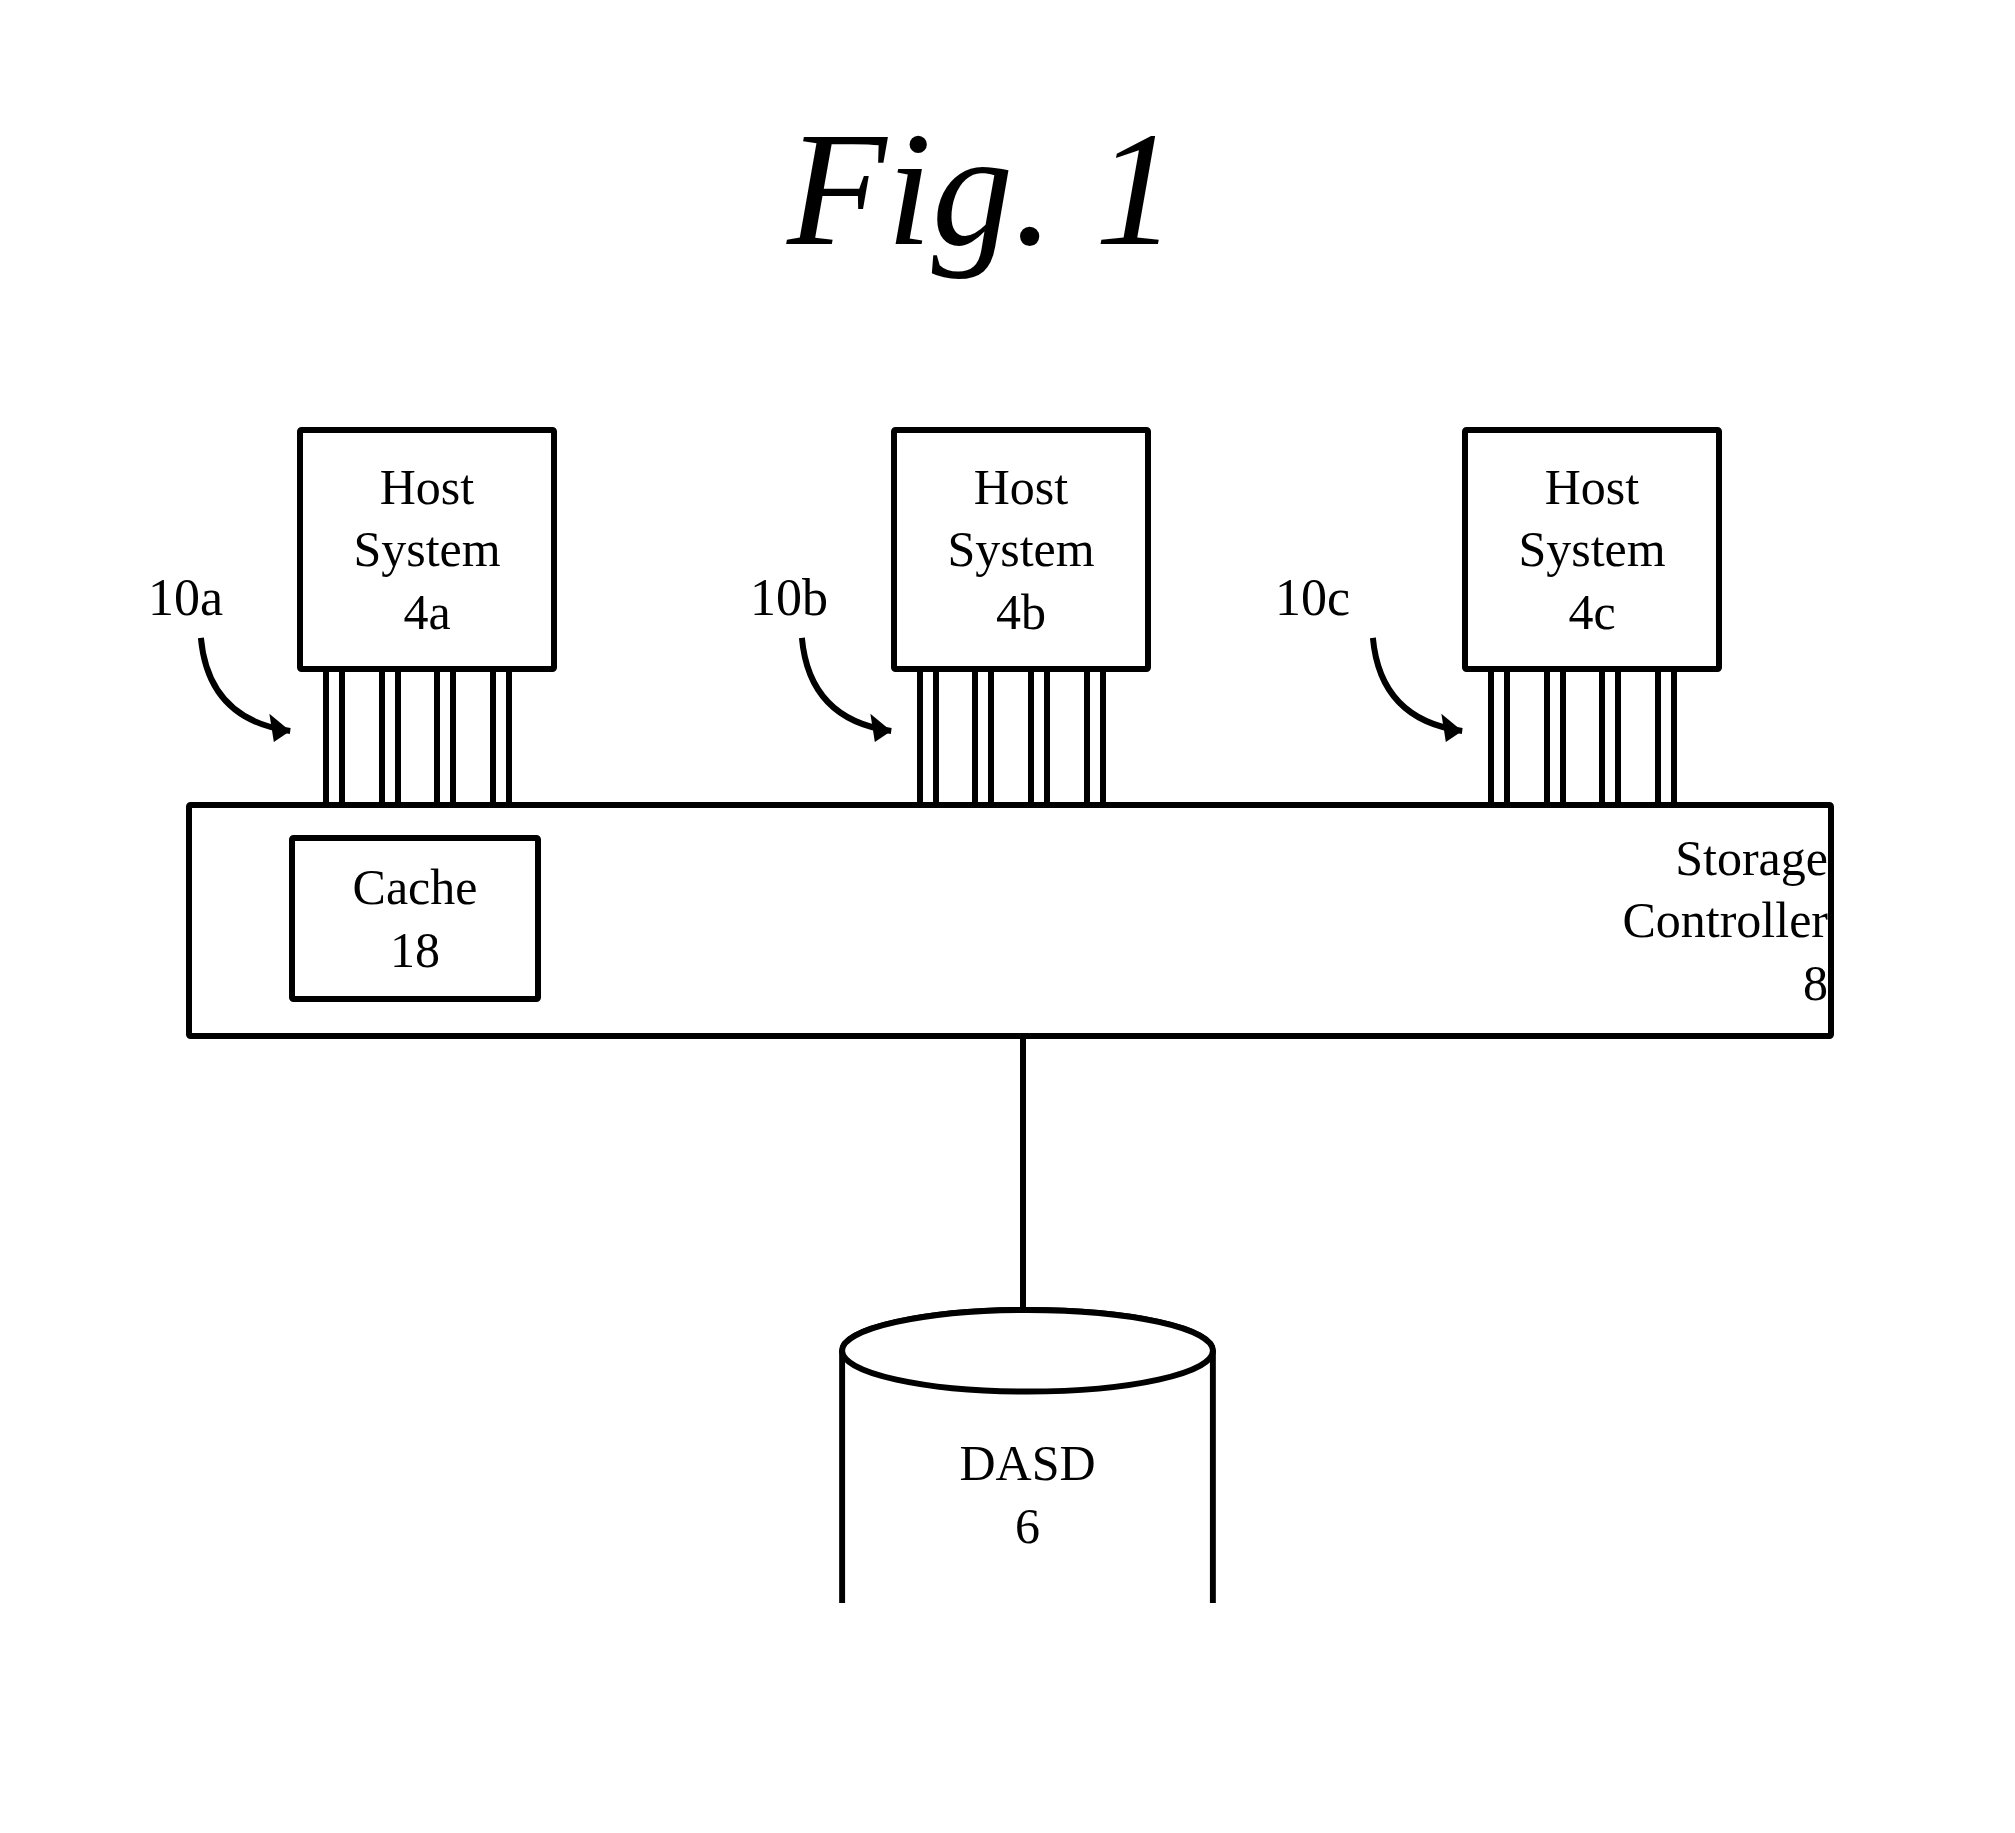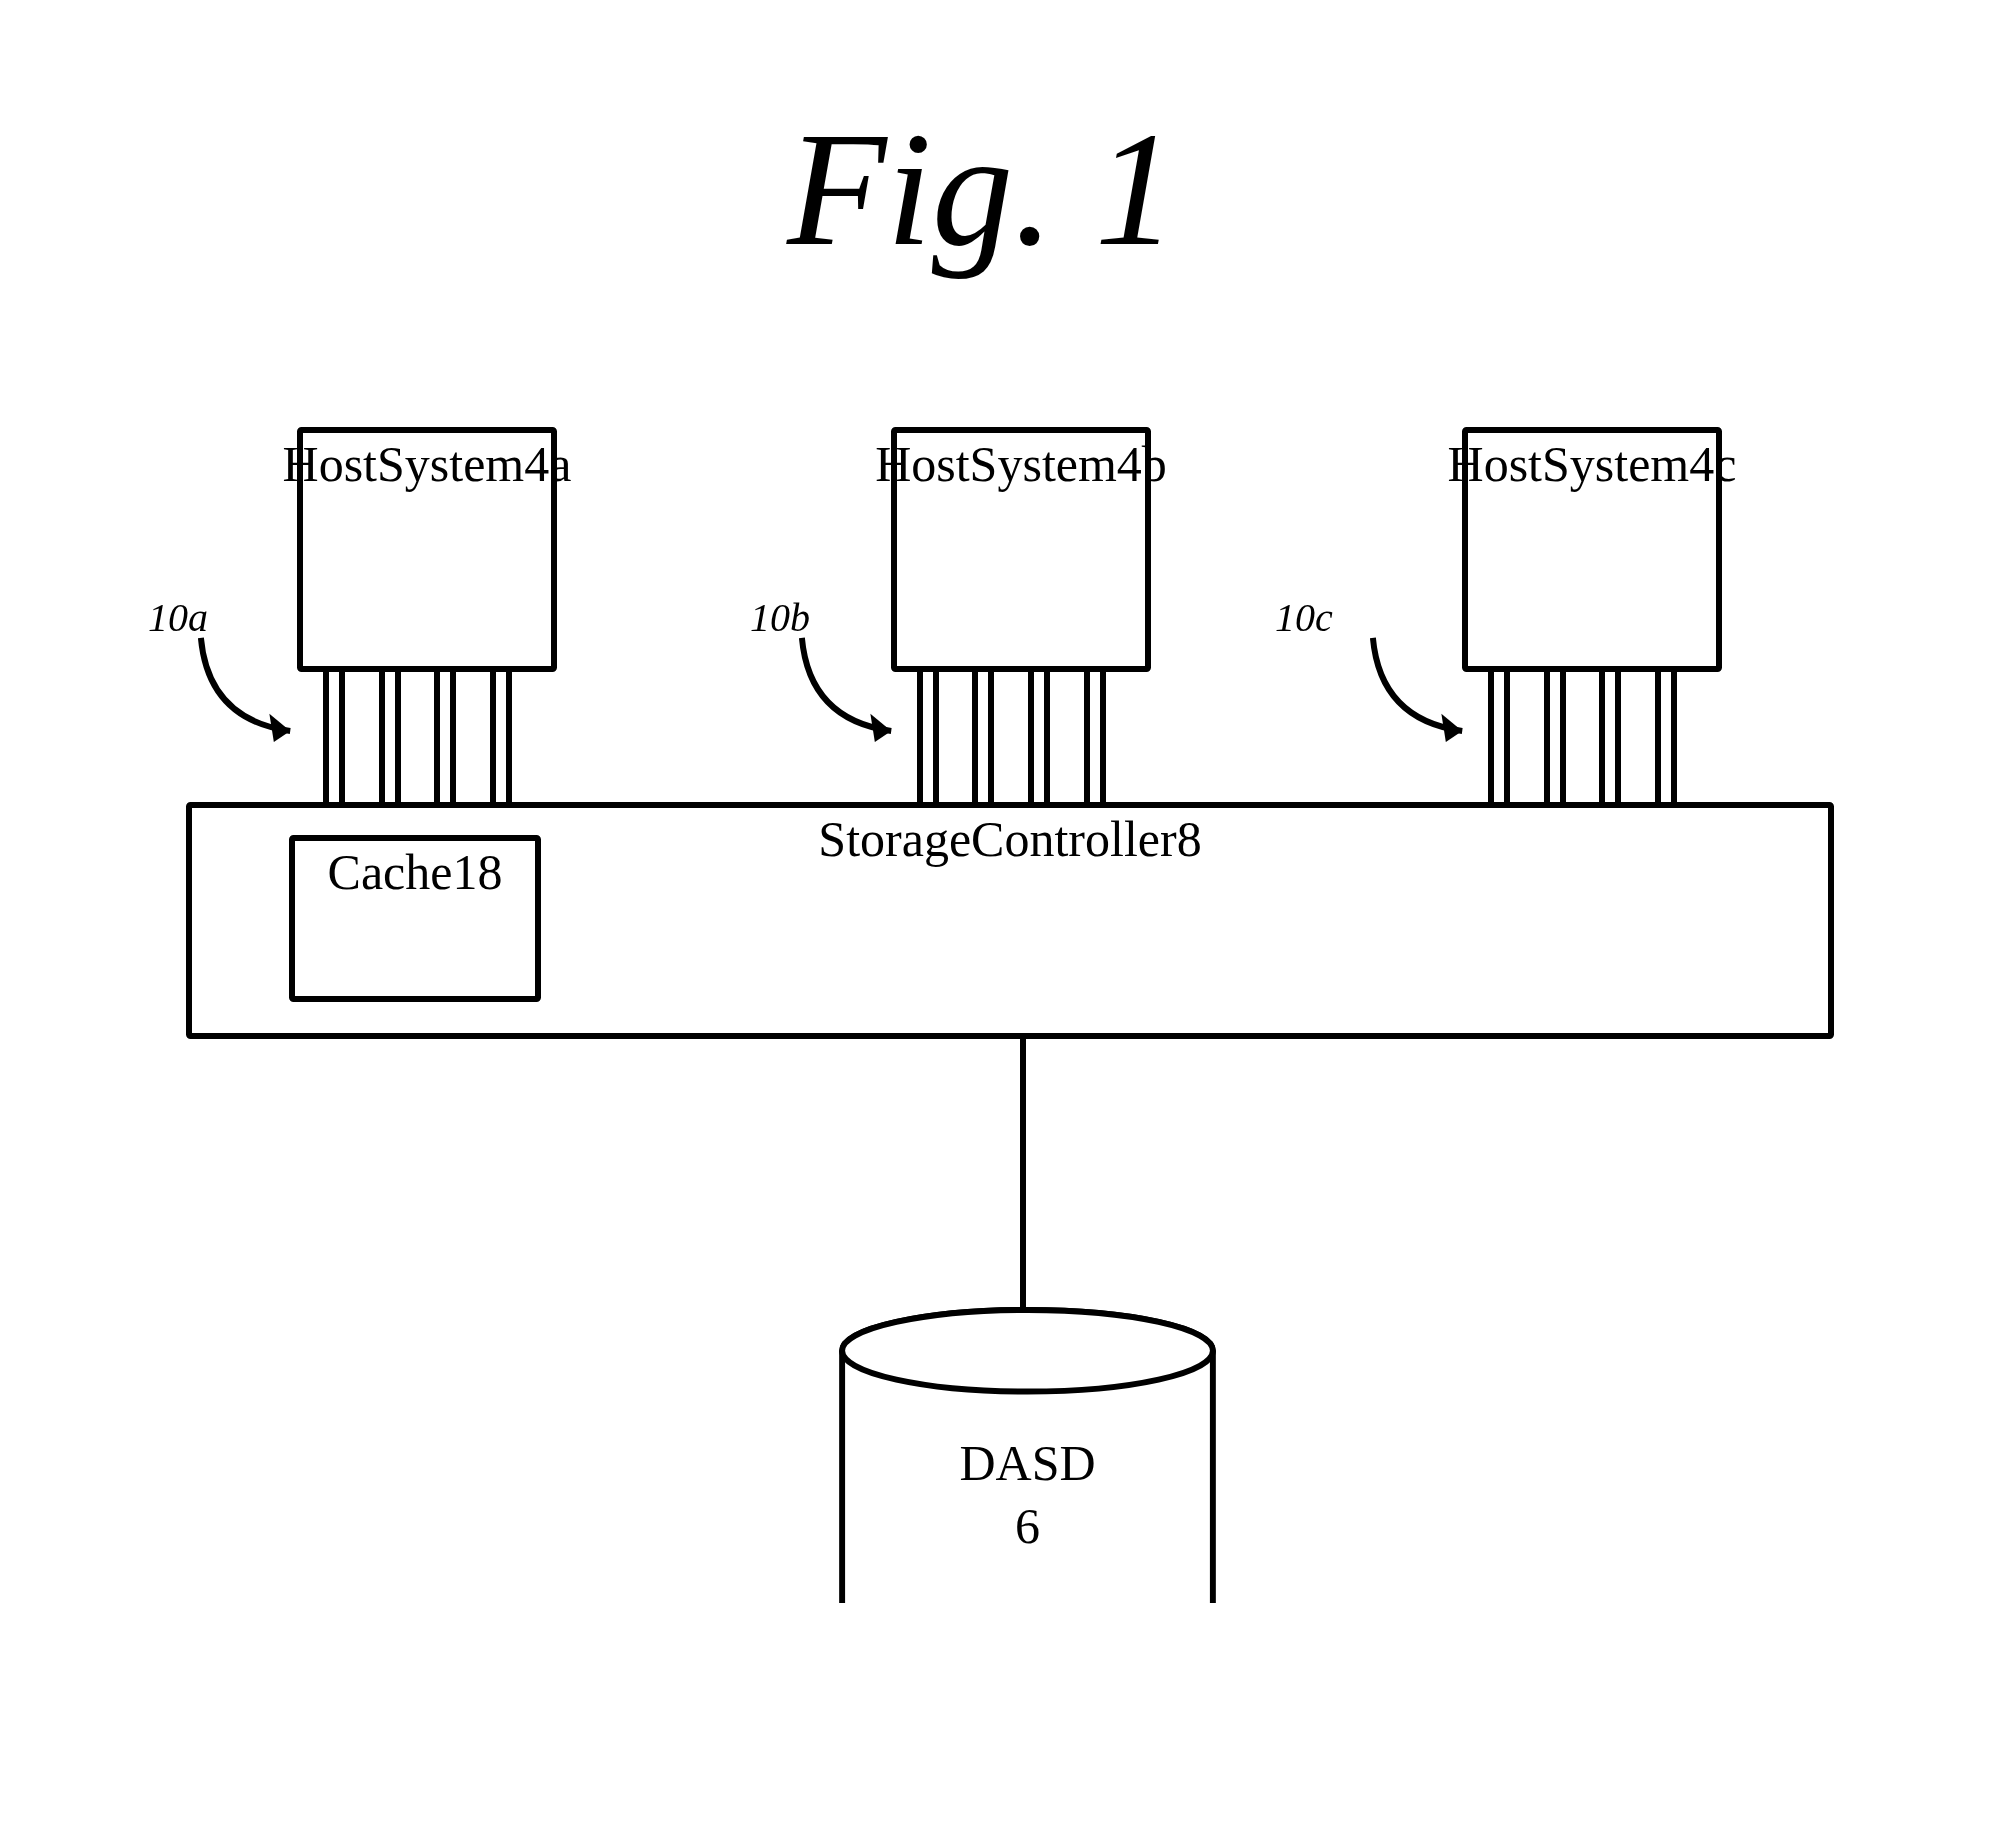--- a/index.html
+++ b/index.html
@@ -25,38 +25,37 @@
   .box {
     position: absolute;
     border: 6px solid #000;
     text-align: center;
     background: #fff;
     box-sizing: border-box;
     border-radius: 4.5px;
   }
   .box .lines {
     display: flex;
+    flex-direction: column;
     justify-content: center;
     height: 100%;
     font-size: 50px;
     line-height: 1.25;
   }
   .channel {
     position: absolute;
     border-left: 6px solid #000;
     border-right: 6px solid #000;
     width: 10.4px;
     background: #fff;
     box-sizing: content-box;
   }
   .ref-label {
     position: absolute;
-    font-size: 40px;
-    font-style: italic;
-    margin-top: 26px;
+    font-size: 52px;
   }
   .arrow-svg {
     position: absolute;
   }
   .vline {
     position: absolute;
     width: 6px;
     background: #000;
   }
 </style>

